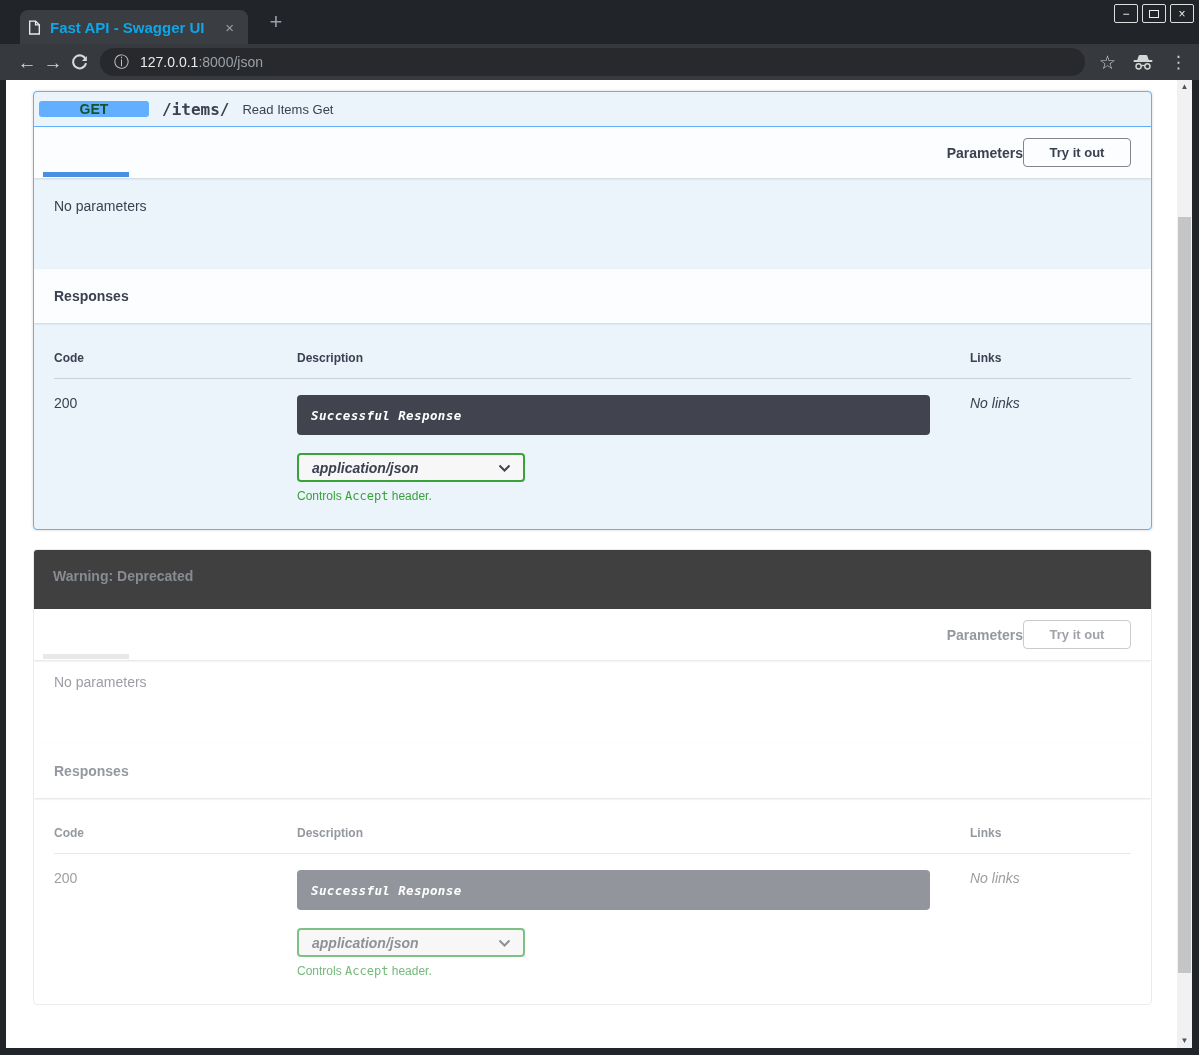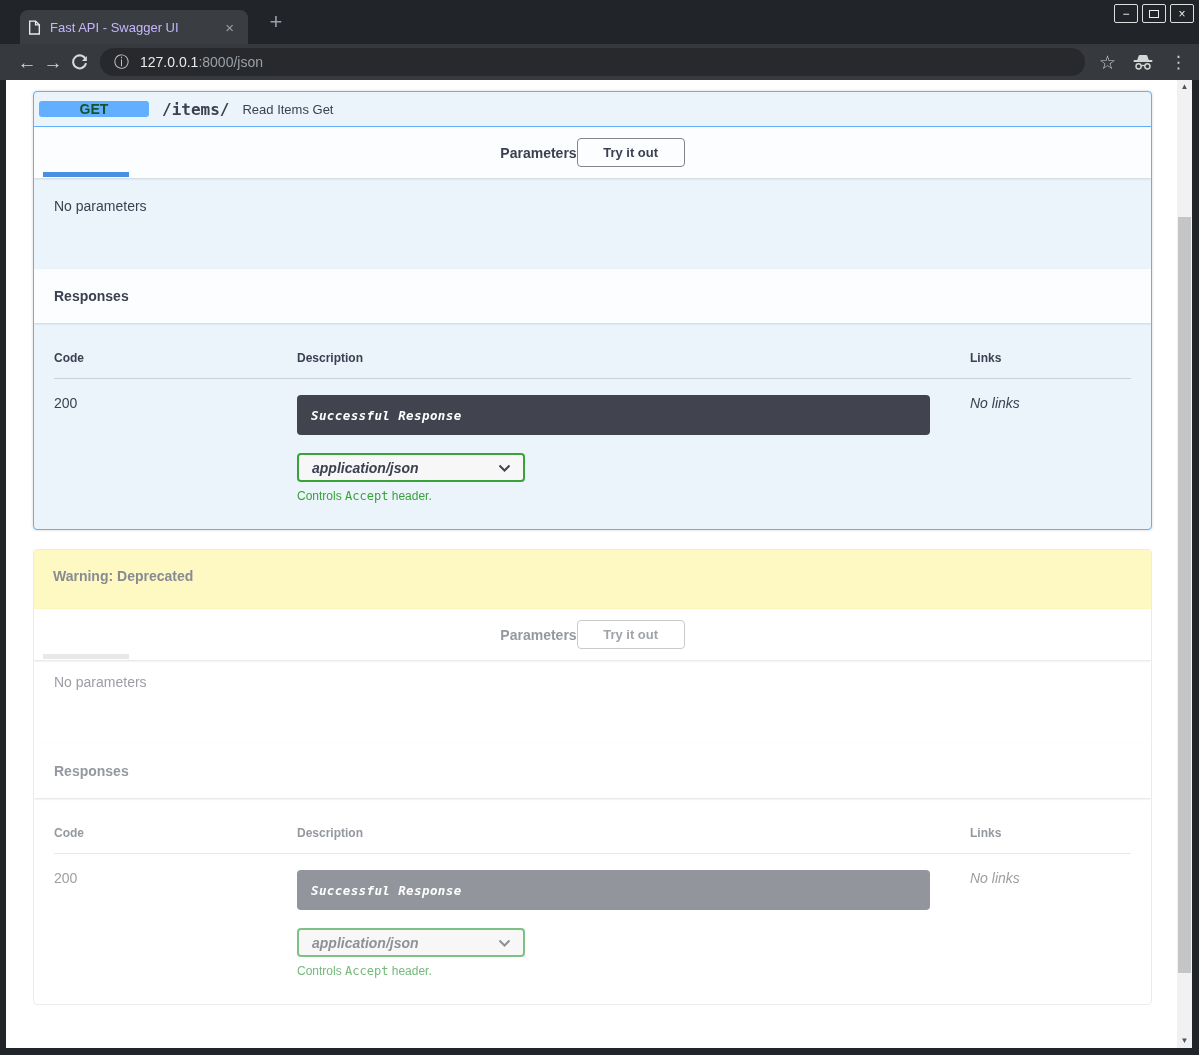--- a/index.html
+++ b/index.html
@@ -3,21 +3,21 @@
 <meta charset="utf-8">
 <style>
   * { margin:0; padding:0; box-sizing:border-box; }
   body { font-family:"Liberation Sans", sans-serif; background:#000; }
   .window { position:relative; width:1199px; height:1055px; background:#212428; overflow:hidden; }
 
   
   .titlebar { position:absolute; top:0; left:0; right:0; height:44px; background:#212428; }
   .tab { position:absolute; left:20px; top:10px; width:228px; height:34px; background:#3a3d41;
          border-radius:8px 8px 0 0; display:flex; align-items:center; padding:0 8px; }
-  .tab-title { color:#c4b5fd; font-size:13px; margin-left:9px; flex:1; white-space:nowrap; overflow:hidden; }
+  .tab-title { color:#0ea5e9; font-size:15px; margin-left:9px; flex:1; white-space:nowrap; overflow:hidden;font-weight:bold; }
   .tab-close { color:#9aa0a6; font-size:15px; padding:0 6px; cursor:default; }
   .new-tab { position:absolute; left:262px; top:8px; color:#9aa0a6; font-size:22px; font-weight:400; width:28px; height:28px;
              display:flex; align-items:center; justify-content:center; }
   .win-controls { position:absolute; right:5px; top:4px; display:flex; gap:4px; }
   .win-btn { width:24px; height:19px; border:1px solid #dededd; border-radius:2px; color:#ededec;
              display:flex; align-items:center; justify-content:center; font-size:12px; line-height:1; }
   .max-glyph { width:10px; height:8px; border:1.5px solid #ededec; }
 
   .toolbar { position:absolute; top:44px; left:0; right:0; height:36px; background:#36393d;
              display:flex; align-items:center; padding:0 12px 0 14px; }
@@ -49,24 +49,24 @@
   .get .op-summary { border-bottom:1px solid #61affe; }
   .method-badge { width:110px; height:16px; border-radius:3px; background:#61affe; color:#14532d;
                   font-weight:bold; font-size:14px; display:flex; align-items:center; justify-content:center; }
   .dep .method-badge { background:#ededee; }
   .op-path { font-family:"DejaVu Sans Mono", monospace; font-weight:bold; font-size:16px;
              color:#3b4151; margin-left:13px; }
   .dep .op-path { color:#8f939b; text-decoration:line-through; }
   .op-desc { font-size:13px; color:#3b4151; margin-left:13px; }
   .dep .op-desc { color:#9b9ea3; }
 
-  .dep-warning { padding:18px 20px 25px 19px; font-size:14px; font-weight:bold; color:#878b92; background:#fef9c3; }
+  .dep-warning { padding:18px 20px 25px 19px; font-size:14px; font-weight:bold; color:#878b92; background:#404040; }
 
   .section-header { height:51px; background:#fcfdfe; box-shadow:0 1px 2px rgba(0,0,0,.12);
-                    display:flex; align-items:center; justify-content:center; padding:0 20px; position:relative; }
+                    display:flex; align-items:center; justify-content:flex-end; padding:0 20px; position:relative; }
   .dep .section-header { background:#fff; }
   .section-title { font-size:14px; font-weight:bold; color:#3b4151; }
   .dep .section-title { color:#94989f; }
   .param-underline { position:absolute; left:9px; bottom:1px; width:86px; height:5px; background:#4990e2; }
   .dep .param-underline { background:#e8e8e8; }
   .try-btn { width:108px; height:29px; border:1.5px solid #80858d; border-radius:4px; background:transparent;
              font-family:inherit; font-weight:bold; font-size:13px; color:#3b4151; }
   .dep .try-btn { border-color:#c9cacc; color:#a0a3a8; }
 
   .params-body { min-height:91px; padding:20px; font-size:14px; color:#3b4151; }

